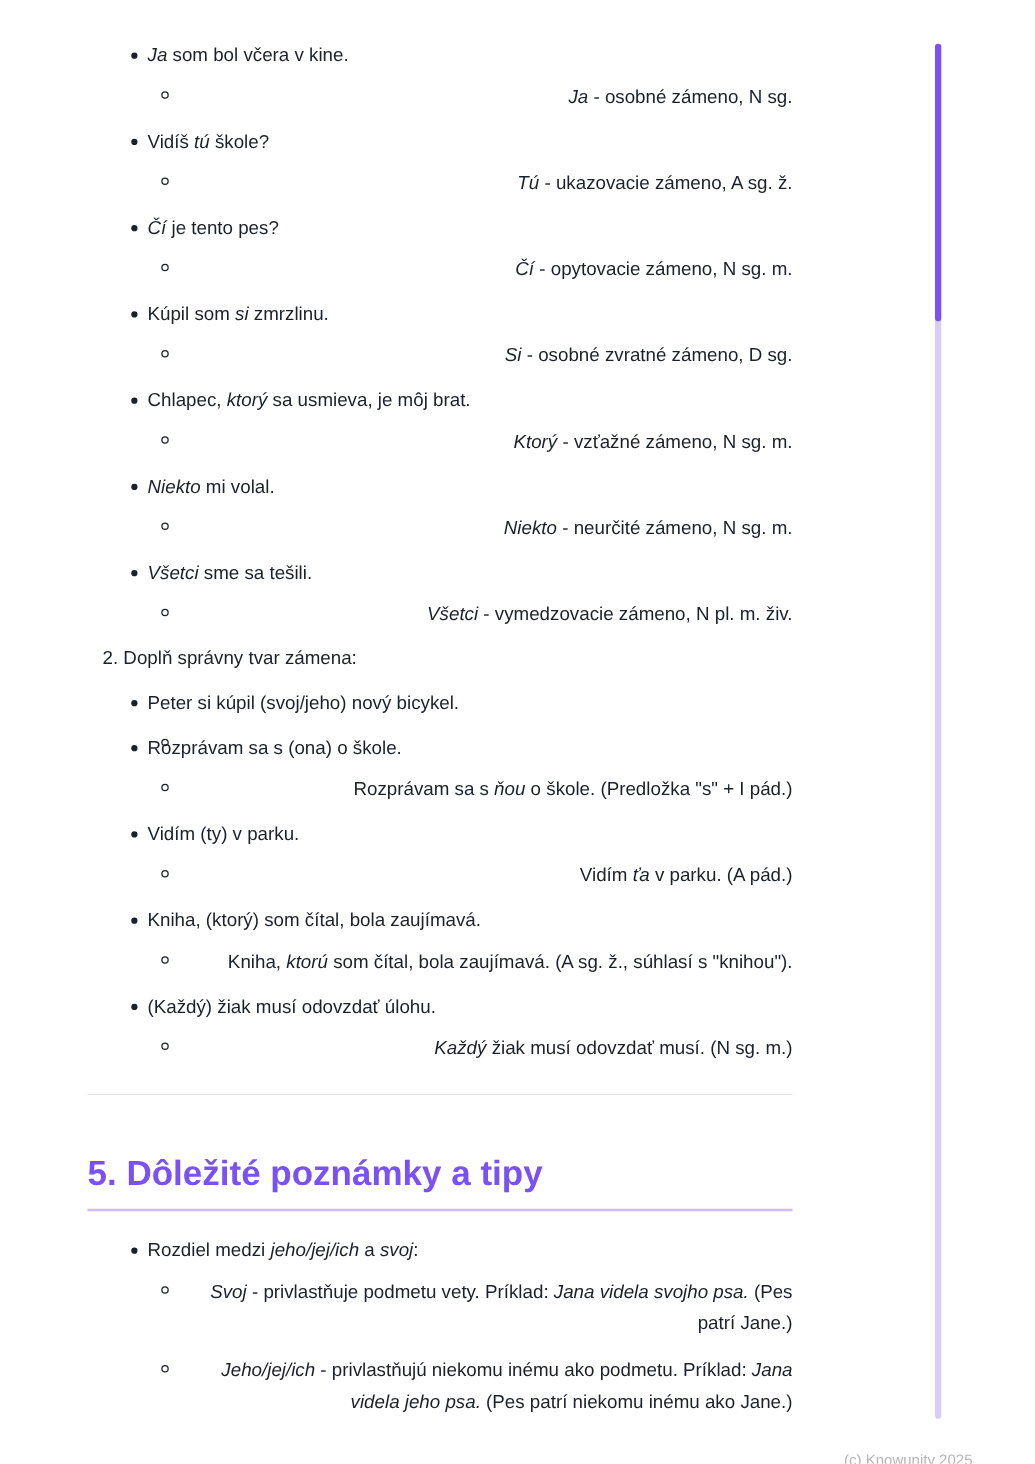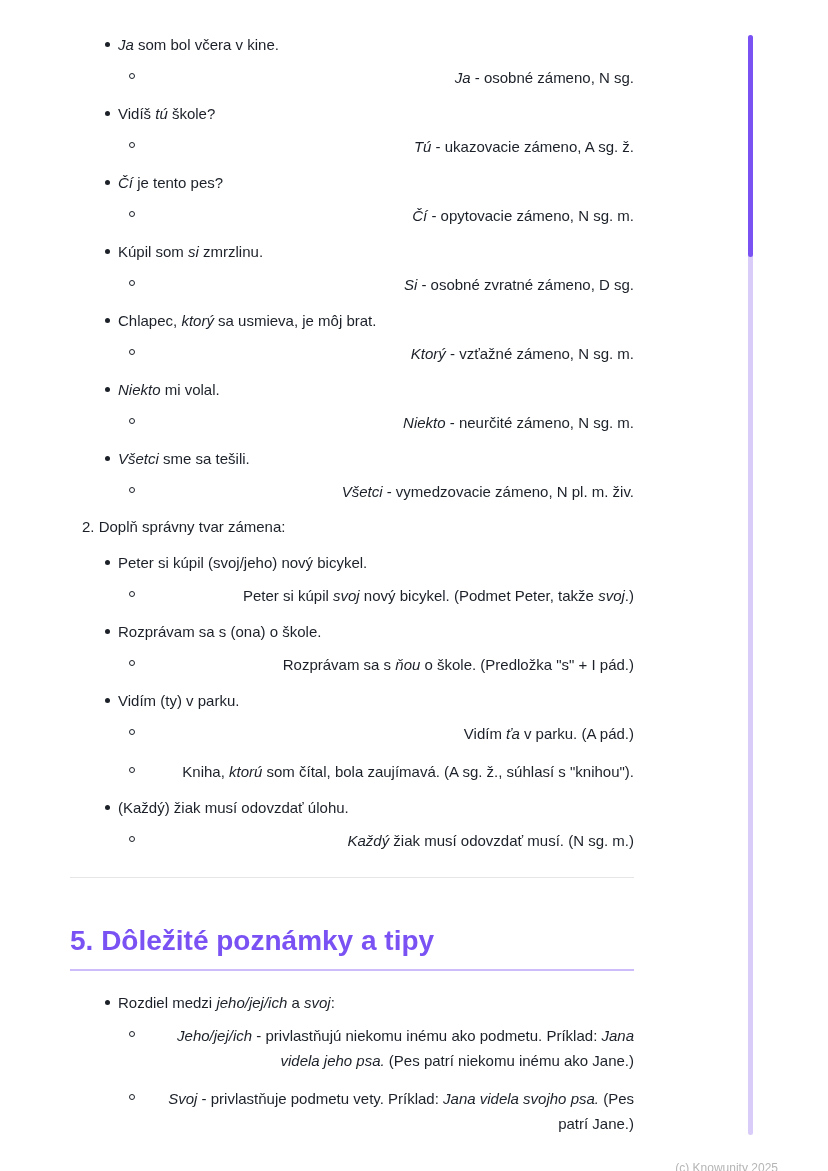--- a/index.html
+++ b/index.html
@@ -80,31 +80,32 @@
     <div class="li1"><span class="marker disc"></span><span class="txt"><span>Kúpil som </span><span class="it">si</span><span> zmrzlinu.</span></span></div>
     <div class="li2"><span class="marker circle"></span><span class="txt"><span class="it">Si</span><span> - osobné zvratné zámeno, D sg.</span></span></div>
     <div class="li1"><span class="marker disc"></span><span class="txt"><span>Chlapec, </span><span class="it">ktorý</span><span> sa usmieva, je môj brat.</span></span></div>
     <div class="li2"><span class="marker circle"></span><span class="txt"><span class="it">Ktorý</span><span> - vzťažné zámeno, N sg. m.</span></span></div>
     <div class="li1"><span class="marker disc"></span><span class="txt"><span class="it">Niekto</span><span> mi volal.</span></span></div>
     <div class="li2"><span class="marker circle"></span><span class="txt"><span class="it">Niekto</span><span> - neurčité zámeno, N sg. m.</span></span></div>
     <div class="li1"><span class="marker disc"></span><span class="txt"><span class="it">Všetci</span><span> sme sa tešili.</span></span></div>
     <div class="li2"><span class="marker circle"></span><span class="txt"><span class="it">Všetci</span><span> - vymedzovacie zámeno, N pl. m. živ.</span></span></div>
     <div class="num-item"><span>2. </span><span><span class="bd">Doplň správny tvar zámena:</span></span></div>
     <div class="li1"><span class="marker disc"></span><span class="txt"><span>Peter si kúpil (svoj/jeho) nový bicykel.</span></span></div>
-    <div class="li2"><span class="marker circle"></span><span class="txt"><span>Peter si kúpil </span><span class="it">svoj</span><span> nový bicykel. (Podmet Peter, takže </span><span class="it">svoj</span><span>.)</span></span></div>
+    <div class="li2"><span class="marker circle"></span></div>
     <div class="li1"><span class="marker disc"></span><span class="txt"><span>Rozprávam sa s (ona) o škole.</span></span></div>
     <div class="li2"><span class="marker circle"></span><span class="txt"><span>Rozprávam sa s </span><span class="it">ňou</span><span> o škole. (Predložka "s" + I pád.)</span></span></div>
     <div class="li1"><span class="marker disc"></span><span class="txt"><span>Vidím (ty) v parku.</span></span></div>
     <div class="li2"><span class="marker circle"></span><span class="txt"><span>Vidím </span><span class="it">ťa</span><span> v parku. (A pád.)</span></span></div>
+    <div class="li1"><span class="marker disc"></span><span class="txt"><span>Kniha, (ktorý) som čítal, bola zaujímavá.</span></span></div>
     <div class="li2"><span class="marker circle"></span><span class="txt"><span>Kniha, </span><span class="it">ktorú</span><span> som čítal, bola zaujímavá. (A sg. ž., súhlasí s "knihou").</span></span></div>
     <div class="li1"><span class="marker disc"></span><span class="txt"><span>(Každý) žiak musí odovzdať úlohu.</span></span></div>
     <div class="li2"><span class="marker circle"></span><span class="txt"><span class="it">Každý</span><span> žiak musí odovzdať musí. (N sg. m.)</span></span></div>
     <div class="hr"></div>
     <h2 class="h2">5. Dôležité poznámky a tipy</h2>
     <div class="li1"><span class="marker disc"></span><span class="txt"><span class="bd">Rozdiel medzi </span><span class="it bd">jeho/jej/ich</span><span class="bd"> a </span><span class="it bd">svoj</span><span class="bd">:</span></span></div>
+    <div class="li2"><span class="marker circle"></span><span class="txt"><span class="it">Svoj</span><span> - privlastňuje podmetu vety. Príklad: </span><span class="it">Jana videla svojho psa.</span><span> (Pes patrí Jane.)</span></span></div>
     <div class="li2"><span class="marker circle"></span><span class="txt"><span class="it">Jeho/jej/ich</span><span> - privlastňujú niekomu inému ako podmetu. Príklad: </span><span class="it">Jana videla jeho psa.</span><span> (Pes patrí niekomu inému ako Jane.)</span></span></div>
-    <div class="li2"><span class="marker circle"></span><span class="txt"><span class="it">Svoj</span><span> - privlastňuje podmetu vety. Príklad: </span><span class="it">Jana videla svojho psa.</span><span> (Pes patrí Jane.)</span></span></div>
   </div>
 
 <div class="scroll-track"></div>
 <div class="scroll-thumb"></div>
 
 <div class="footer">(c) Knowunity 2025</div>
 
 </body></html>

